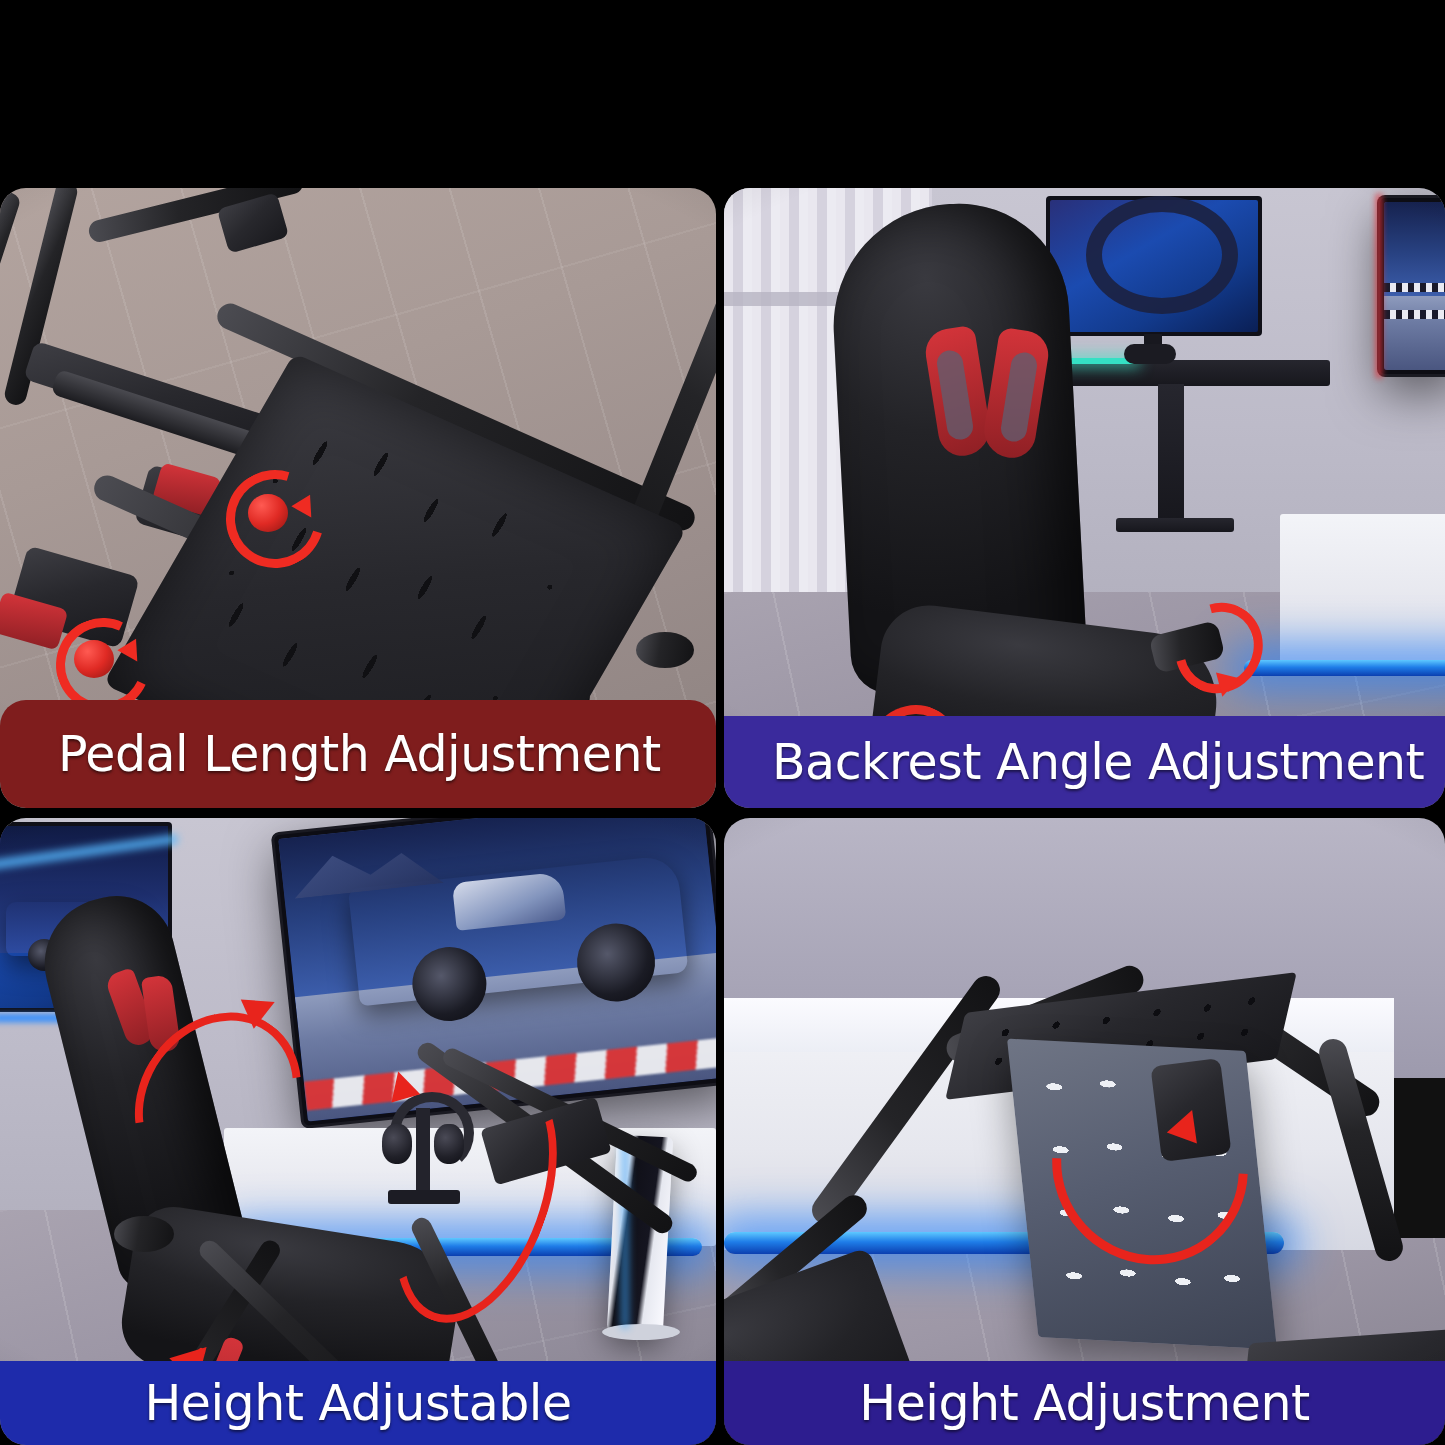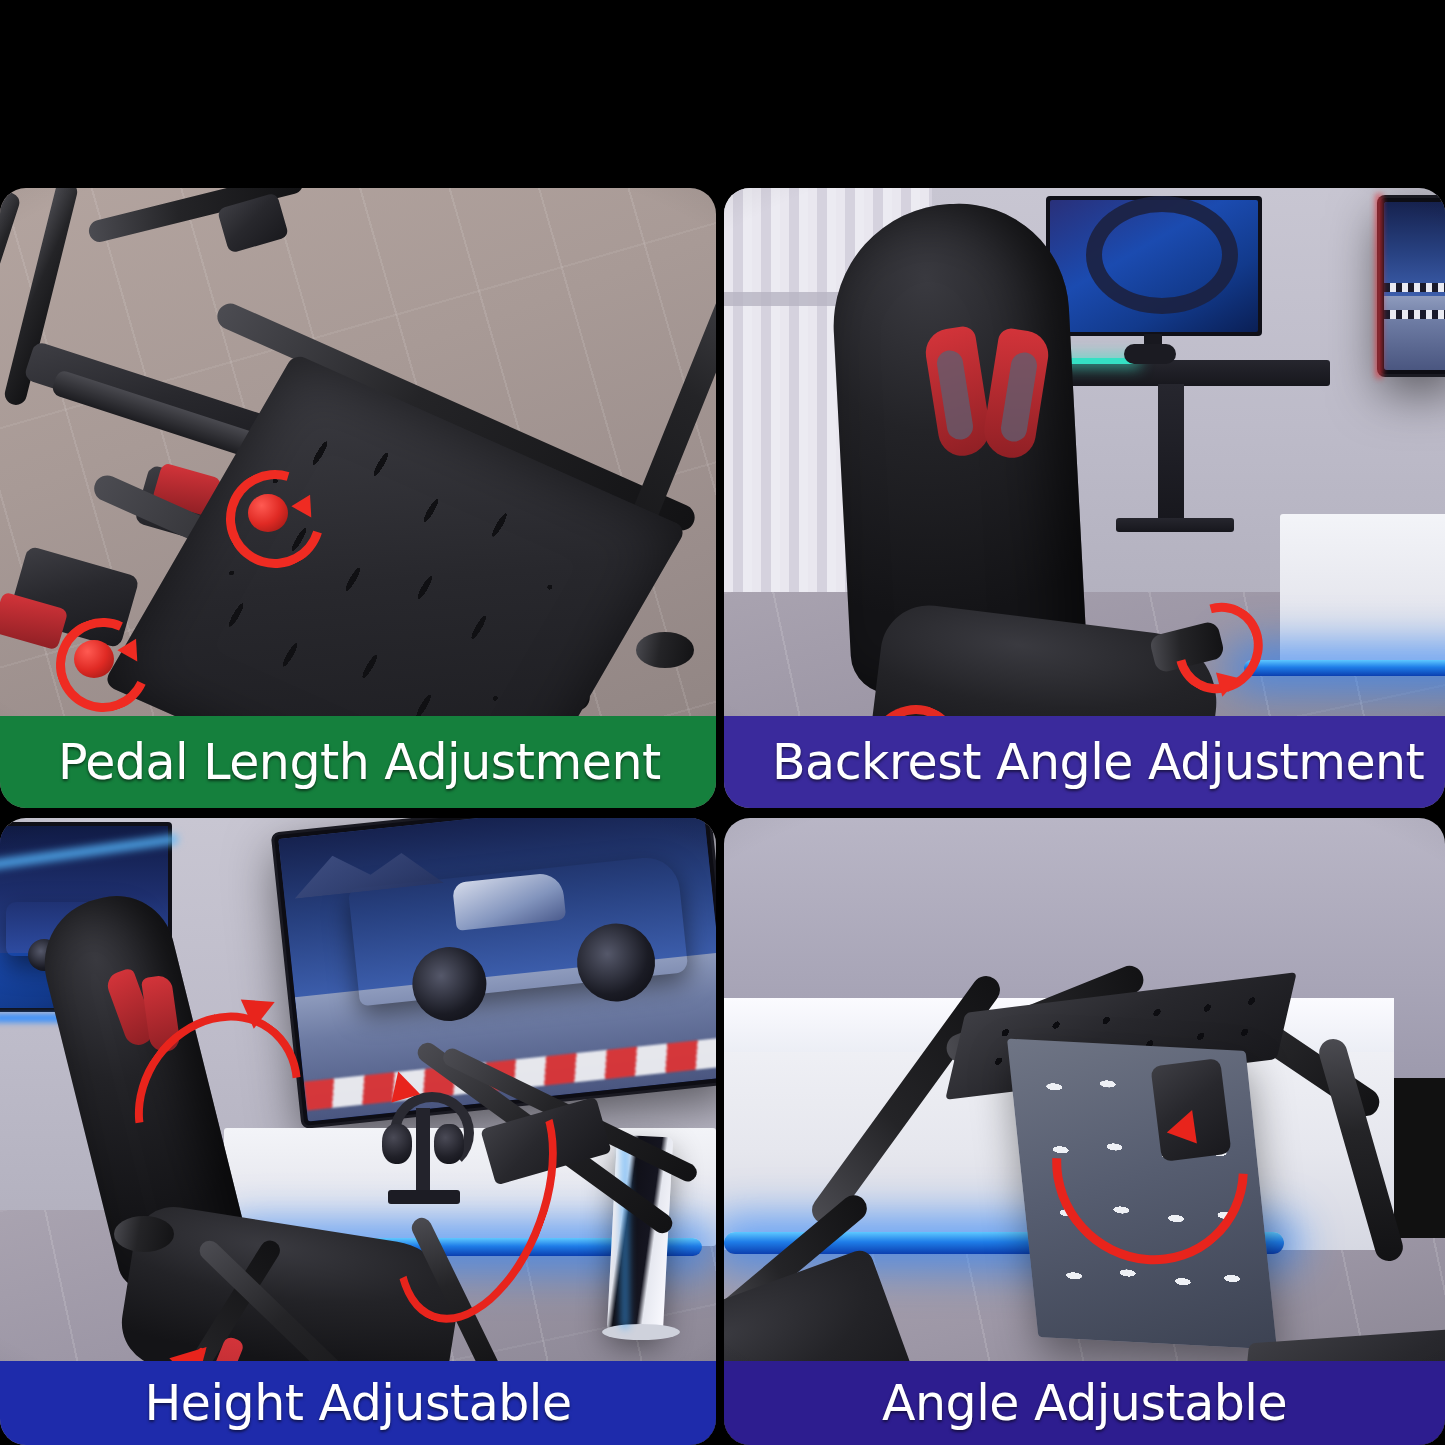--- a/index.html
+++ b/index.html
@@ -25,21 +25,21 @@
   .cell.bl{left:0;top:636px;width:716px;height:627px;}
   .cell.br{left:724px;top:636px;width:721px;height:627px;}
 
   .scene{position:absolute;inset:0;overflow:hidden;}
 
   
   .caption{position:absolute;left:0;right:0;bottom:0;display:flex;align-items:center;
            color:#fff;font-size:49px;letter-spacing:-.5px;
            font-family:"DejaVu Sans","Liberation Sans",sans-serif;
            text-shadow:0 2px 3px rgba(0,0,0,.55);}
-  .cell.tl .caption{height:92px;padding-left:58px;background:#15803d;}
+  .cell.tl .caption{height:108px;padding-left:58px;background:#7f1d1d;border-radius:26px;}
   .cell.tr .caption{height:92px;padding-left:48px;background:#3a2a9c;}
   .cell.bl .caption{height:84px;justify-content:center;background:#1e2bab;}
   .cell.br .caption{height:84px;justify-content:center;background:#2d1d8f;}
 
   
   .floor{position:absolute;background:
       repeating-linear-gradient(74deg,
         rgba(255,255,255,.10) 0 2px, rgba(0,0,0,0) 2px 86px),
       repeating-linear-gradient(164deg,
         rgba(255,255,255,.07) 0 2px, rgba(0,0,0,0) 2px 230px),
@@ -443,17 +443,17 @@
         <div style="position:absolute;left:330px;top:248px;width:174px;height:182px;
                     border:9px solid #e8241c;border-radius:50%;
                     border-top-color:transparent;border-right-color:transparent;
                     transform:rotate(-42deg);"></div>
         <div style="position:absolute;left:448px;top:290px;width:0;height:0;
                     border-left:30px solid #e8241c;border-top:16px solid transparent;
                     border-bottom:16px solid transparent;transform:rotate(-70deg);"></div>
 
         <div class="vignette"></div>
       </div>
-      <div class="caption">Angle Adjustable</div>
+      <div class="caption">Height Adjustment</div>
     </div>
 
   </div>
 </div>
 
 </body></html>

